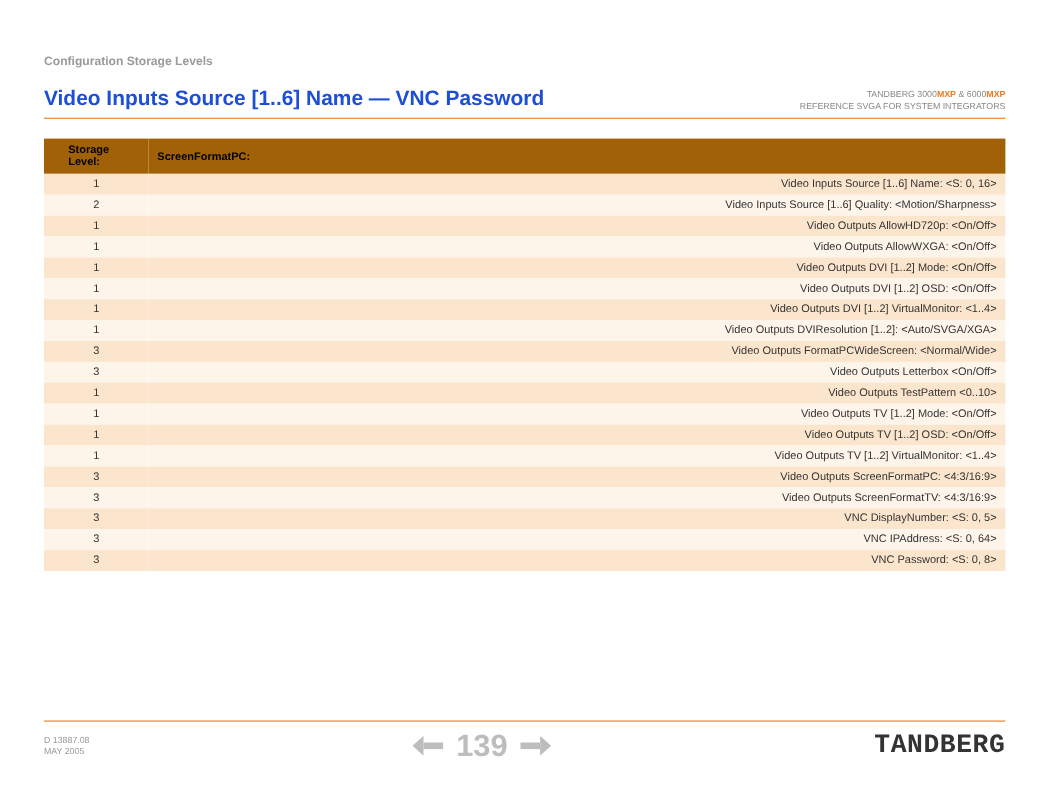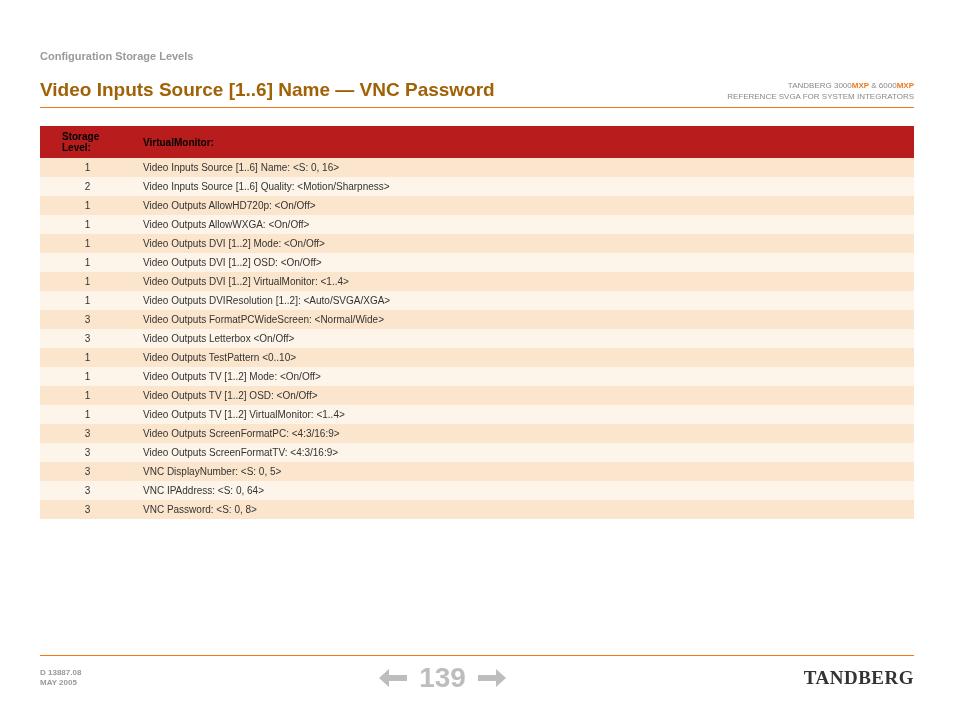--- a/index.html
+++ b/index.html
@@ -14,21 +14,21 @@
   .header-area { position: relative; }
   .breadcrumb {
     font-size: 11px;
     font-weight: bold;
     color: #9a9a9a;
     margin-bottom: 17px;
   }
   .page-title {
     font-size: 19px;
     font-weight: bold;
-    color: #a16207;
+    color: #1d4ed8;
   }
   .header-right {
     position: absolute;
     right: 0;
     top: 6px;
     text-align: right;
     font-size: 8px;
     color: #888;
     line-height: 1.4;
     margin-top: 24px;
@@ -39,30 +39,31 @@
     border-top: 1px solid #ec7a1c;
     margin-top: 6px;
     margin-bottom: 18px;
   }
   table.cfg {
     width: 100%;
     border-collapse: collapse;
     font-size: 10px;
   }
   table.cfg th {
-    background: #b91c1c;
+    background: #a16207;
     color: #000;
     text-align: left;
     font-weight: bold;
     padding: 5px 8px;
   }
   table.cfg th:first-child { padding-left: 22px; }
   table.cfg td {
     padding: 4px 8px;
     color: #333;
+    text-align: right;
   }
   table.cfg td:first-child {
     text-align: center;
     width: 95px;
   }
   table.cfg tbody tr:nth-child(odd) td { background: #fbe6cd; }
   table.cfg tbody tr:nth-child(even) td { background: #fdf5ea; }
 
   .footer {
     position: absolute;
@@ -77,41 +78,40 @@
   }
   .footer-row {
     display: flex;
     align-items: center;
     justify-content: space-between;
   }
   .doc-info {
     font-size: 8px;
     color: #999;
     line-height: 1.3;
-    font-weight: bold;
   }
   .pager {
     display: flex;
     align-items: center;
     gap: 12px;
   }
   .page-num {
     font-size: 28px;
     font-weight: bold;
     color: #bdbdbd;
   }
   .arrow {
     fill: #bdbdbd;
   }
   .brand {
-    font-size: 19px;
+    font-size: 24px;
     font-weight: 900;
     letter-spacing: 0.5px;
     color: #333;
-    font-family: Liberation Serif, serif;
+    font-family: Liberation Mono, monospace;
   }
 </style>
 </head>
 <body>
 
 <div class="header-area">
   <div class="breadcrumb">Configuration Storage Levels</div>
   <div class="page-title">Video Inputs Source [1..6] Name — VNC Password</div>
   <div class="header-right">
     <div>
@@ -119,21 +119,21 @@
     </div>
     <div>REFERENCE SVGA FOR SYSTEM INTEGRATORS</div>
   </div>
   <hr class="header-rule">
 </div>
 
 <table class="cfg">
   <thead>
     <tr>
       <th>Storage Level:</th>
-      <th>VirtualMonitor:</th>
+      <th>ScreenFormatPC:</th>
     </tr>
   </thead>
   <tbody id="cfg-body">
       <tr>
         <td>1</td>
         <td>Video Inputs Source [1..6] Name: &lt;S: 0, 16&gt;</td>
       </tr>
       <tr>
         <td>2</td>
         <td>Video Inputs Source [1..6] Quality: &lt;Motion/Sharpness&gt;</td>

